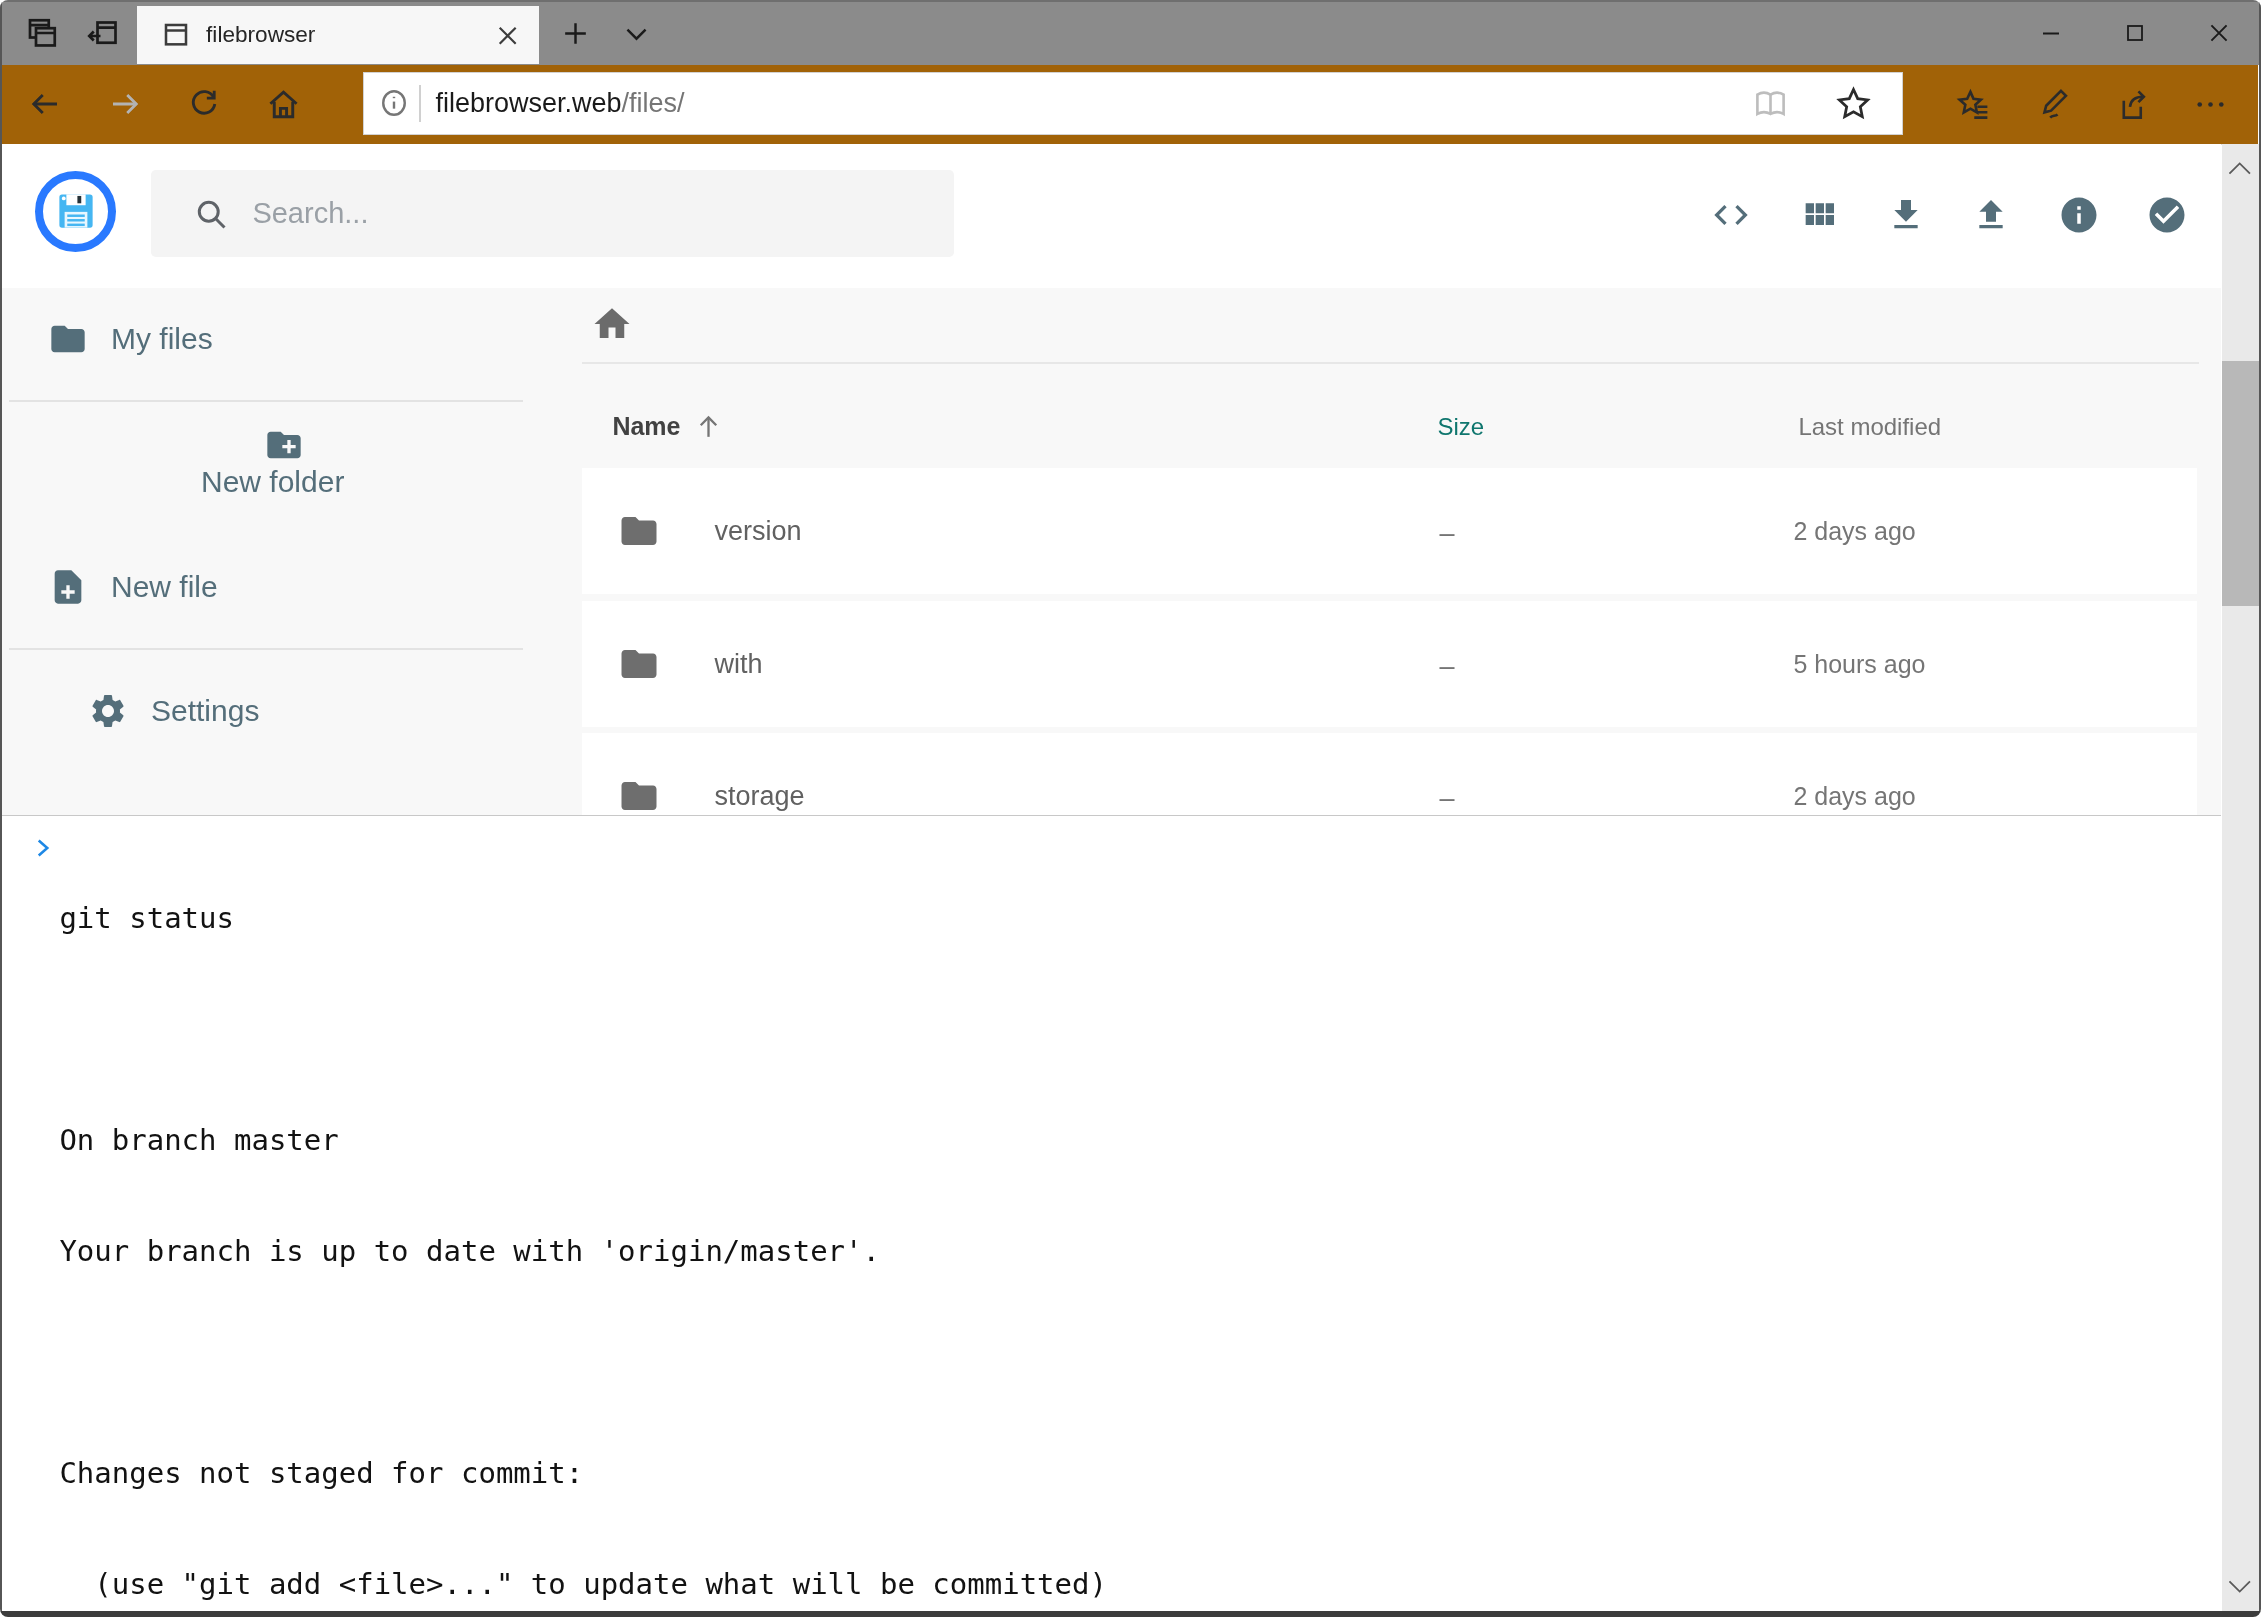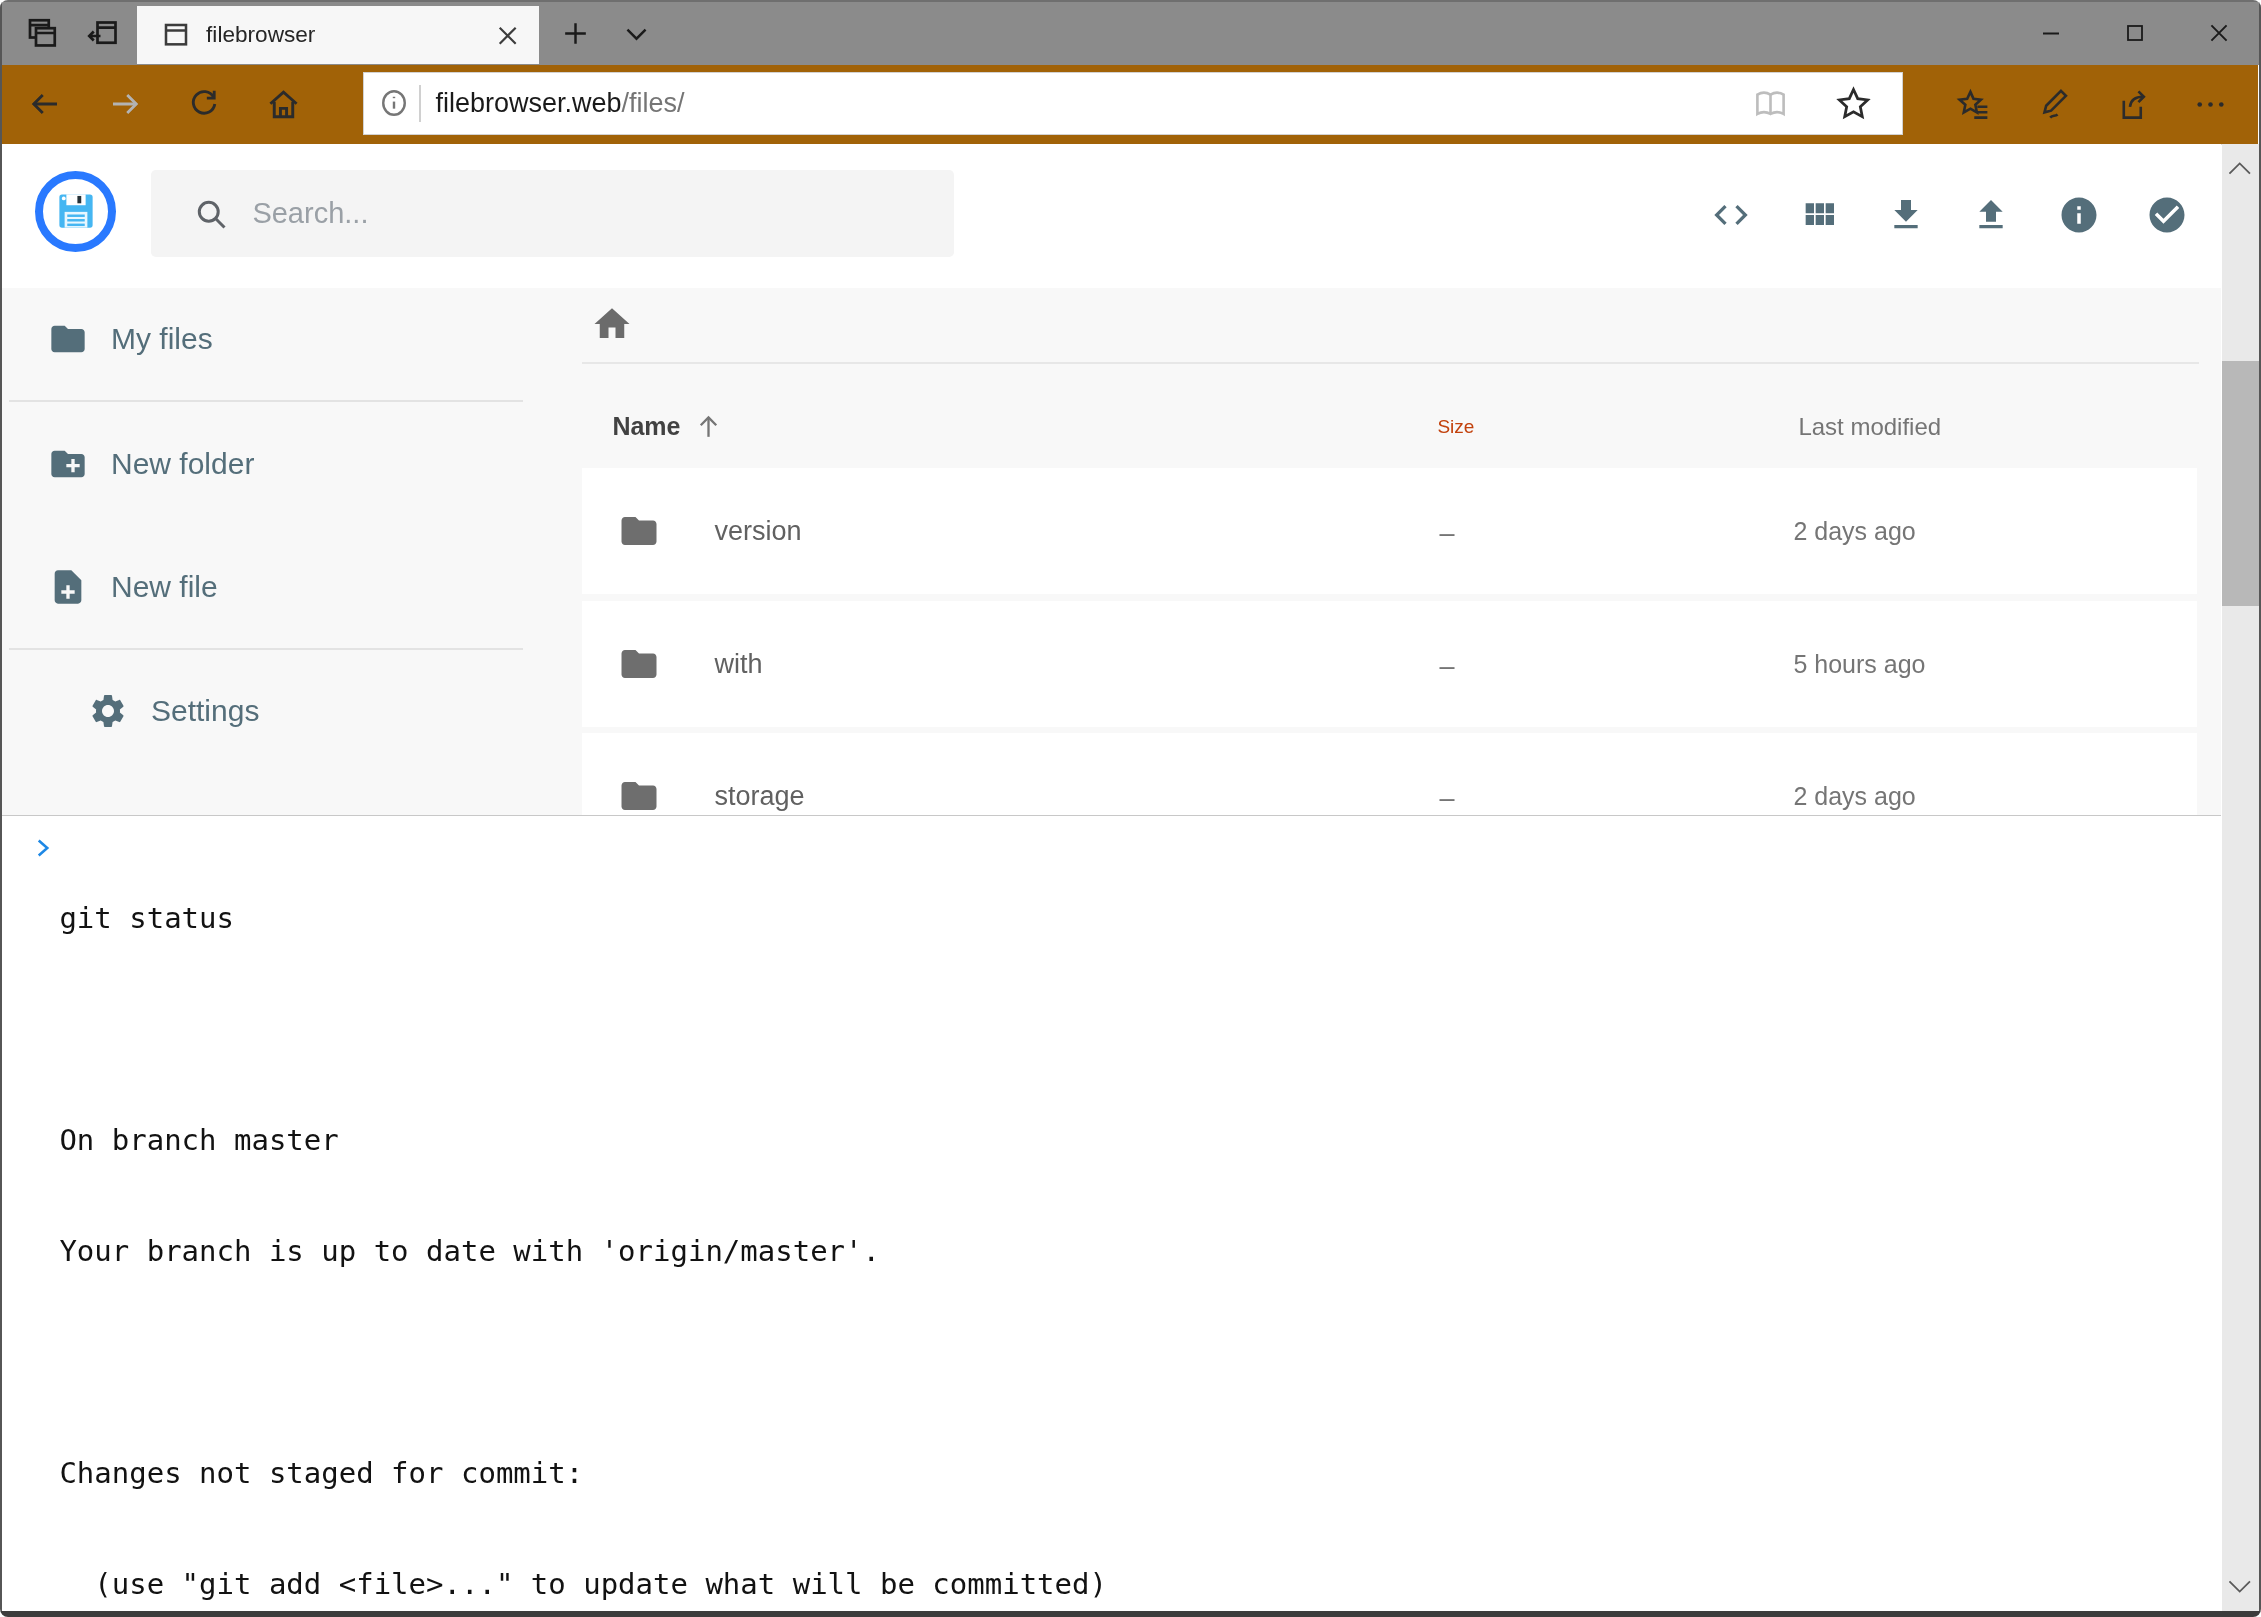--- a/index.html
+++ b/index.html
@@ -57,21 +57,21 @@
   .side-item svg{margin-left:46px;}
   .side-label{font-size:30px;color:#546e7a;margin-left:22.6px;white-space:nowrap;}
   .side-div{position:absolute;left:6.5px;width:514px;height:1.6px;background:#e3e3e3;}
 
   .crumb-home{position:absolute;left:587px;top:13px;width:45px;height:45px;
               display:flex;align-items:center;justify-content:center;}
   .crumb-line{position:absolute;left:580px;top:74px;width:1617px;height:1.6px;background:#e7e7e7;}
 
   .col-head{position:absolute;top:116px;height:45px;display:flex;align-items:center;}
   .col-name{left:610px;font-size:25px;font-weight:600;color:#424242;}
-  .col-size{left:1435px;font-size:19px;color:#c2410c;}
+  .col-size{left:1435px;font-size:24px;color:#0f766e;}
   .col-mod{left:1796px;font-size:24px;color:#757575;text-align:right;}
   .sort-arrow{margin-left:13px;}
 
   .rows{position:absolute;left:580px;top:180px;width:1615px;}
   .file-row{position:relative;width:1615px;height:126px;background:#ffffff;margin-bottom:6.5px;}
   .file-row .ficon{position:absolute;left:36px;top:42px;}
   .file-row .fname{position:absolute;left:132px;top:48px;font-size:27px;color:#616161;}
   .file-row .fsize{position:absolute;left:857px;top:50px;font-size:27px;color:#757575;}
   .file-row .fmod{position:absolute;left:1211px;top:49px;font-size:25px;color:#757575;}
 
@@ -319,21 +319,21 @@
   <div class="content">
 
     <div class="side-item" style="top:300px - 288px;top:12px;">
       <svg width="40" height="40" viewBox="0 0 24 24">
         <path d="M10 4H4c-1.1 0-1.99.9-1.99 2L2 18c0 1.1.9 2 2 2h16c1.1 0 2-.9 2-2V8c0-1.1-.9-2-2-2h-8l-2-2z" fill="#546e7a"></path>
       </svg>
       <span class="side-label">My files</span>
     </div>
     <div class="side-div" style="top:112px;"></div>
 
-    <div class="side-item" style="top:137px;">
+    <div class="side-item" style="top:137px;flex-direction:column;">
       <svg width="40" height="40" viewBox="0 0 24 24">
         <path d="M20 6h-8l-2-2H4c-1.11 0-1.99.89-1.99 2L2 18c0 1.11.89 2 2 2h16c1.11 0 2-.89 2-2V8c0-1.11-.89-2-2-2zm-1 8h-3v3h-2v-3h-3v-2h3V9h2v3h3v2z" fill="#546e7a"></path>
       </svg>
       <span class="side-label">New folder</span>
     </div>
 
     <div class="side-item" style="top:260px;">
       <svg width="40" height="40" viewBox="0 0 24 24">
         <path d="M14 2H6c-1.1 0-1.99.9-1.99 2L4 20c0 1.1.89 2 1.99 2H18c1.1 0 2-.9 2-2V8l-6-6zm2 14h-3v3h-2v-3H8v-2h3v-3h2v3h3v2z" fill="#546e7a"></path>
       </svg>

